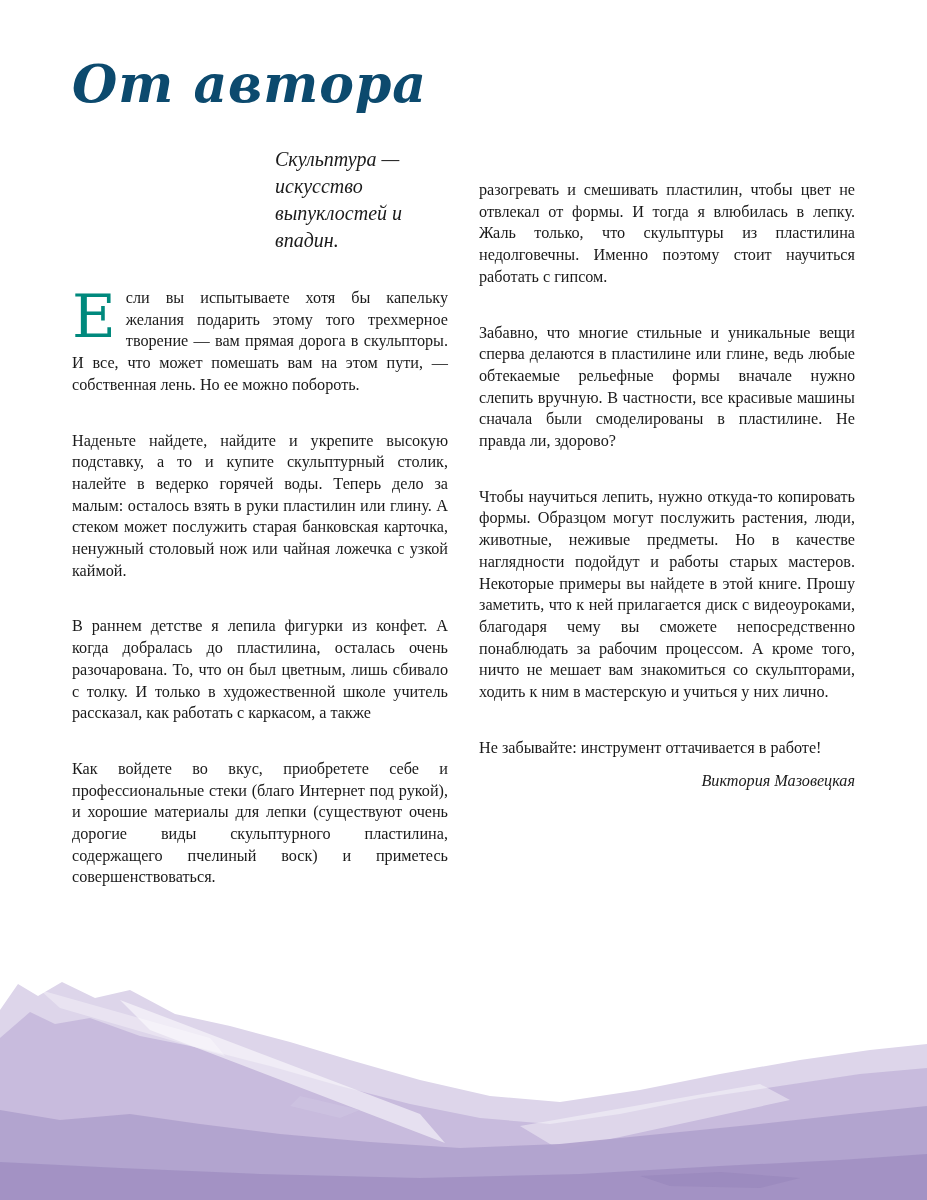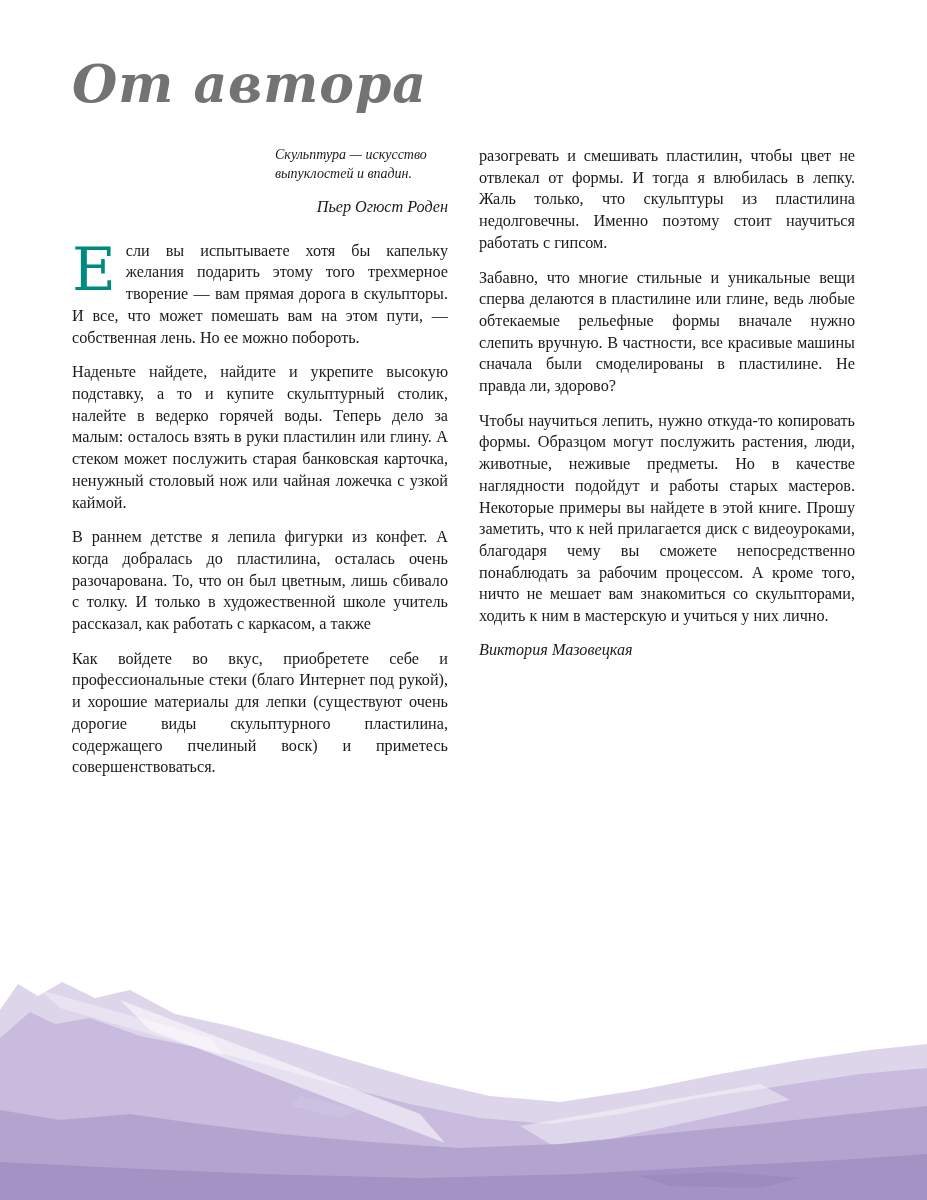--- a/index.html
+++ b/index.html
@@ -16,45 +16,46 @@
     color: #1a1a1a;
   }
 
   .page-title {
     margin: 58px 0 0 72px;
     font-family: "DejaVu Serif", serif;
     font-style: italic;
     font-weight: bold;
     font-size: 52px;
     letter-spacing: 1px;
-    color: #737373;
+    color: #0c4a6e;
     line-height: 1;
   }
 
   .columns {
     display: flex;
     gap: 31px;
     padding: 0 72px;
     margin-top: 36px;
     position: relative;
     z-index: 2;
   }
   .col { width: 376px; }
 
   .body-text, .col p {
     font-size: 16.2px;
     line-height: 1.34;
     text-align: justify;
+    margin-top: 34px;
   }
   .col p { margin-bottom: 13px; }
 
   .epigraph {
     margin-left: 203px;
     font-style: italic;
-    font-size: 14px;
+    font-size: 20px;
     line-height: 1.35;
     text-align: left;
   }
   .epigraph-attribution {
     margin-top: 14px;
     margin-bottom: 24px;
     font-style: italic;
     font-size: 16.2px;
     text-align: right;
   }
@@ -65,20 +66,21 @@
     font-size: 60px;
     line-height: 0.82;
     font-weight: normal;
     color: #00897d;
     padding: 4px 10px 0 0;
   }
 
   .signature {
     margin-top: 6px;
     font-style: italic;
+    text-align: right;
     font-size: 16.2px;
   }
 
   .footer-art {
     position: absolute;
     left: 0;
     bottom: 0;
     width: 927px;
     height: 262px;
     z-index: 1;
@@ -89,33 +91,33 @@
 <body>
 
 <div class="page">
 
   <h1 class="page-title">От автора</h1>
 
   <div class="columns">
 
     <div class="col">
       <div class="epigraph">Скульптура — искусство выпуклостей и впадин.</div>
-      <div class="epigraph-attribution">Пьер Огюст Роден</div>
 
       <p><span class="dropcap">Е</span><span>сли вы испытываете хотя бы капельку желания подарить этому того трехмерное творение — вам прямая дорога в скульпторы. И все, что может помешать вам на этом пути, — собственная лень. Но ее можно побороть.</span></p>
 
       <p>Наденьте найдете, найдите и укрепите высокую подставку, а то и купите скульптурный столик, налейте в ведерко горячей воды. Теперь дело за малым: осталось взять в руки пластилин или глину. А стеком может послужить старая банковская карточка, ненужный столовый нож или чайная ложечка с узкой каймой.</p>
       <p>В раннем детстве я лепила фигурки из конфет. А когда добралась до пластилина, осталась очень разочарована. То, что он был цветным, лишь сбивало с толку. И только в художественной школе учитель рассказал, как работать с каркасом, а также</p>
       <p>Как войдете во вкус, приобретете себе и профессиональные стеки (благо Интернет под рукой), и хорошие материалы для лепки (существуют очень дорогие виды скульптурного пластилина, содержащего пчелиный воск) и приметесь совершенствоваться.</p>
     </div>
 
     <div class="col">
       <p>разогревать и смешивать пластилин, чтобы цвет не отвлекал от формы. И тогда я влюбилась в лепку. Жаль только, что скульптуры из пластилина недолговечны. Именно поэтому стоит научиться работать с гипсом.</p>
       <p>Забавно, что многие стильные и уникальные вещи сперва делаются в пластилине или глине, ведь любые обтекаемые рельефные формы вначале нужно слепить вручную. В частности, все красивые машины сначала были смоделированы в пластилине. Не правда ли, здорово?</p>
       <p>Чтобы научиться лепить, нужно откуда-то копировать формы. Образцом могут послужить растения, люди, животные, неживые предметы. Но в качестве наглядности подойдут и работы старых мастеров. Некоторые примеры вы найдете в этой книге. Прошу заметить, что к ней прилагается диск с видеоуроками, благодаря чему вы сможете непосредственно понаблюдать за рабочим процессом. А кроме того, ничто не мешает вам знакомиться со скульпторами, ходить к ним в мастерскую и учиться у них лично.</p>
+      <p>Не забывайте: инструмент оттачивается в работе!</p>
       <div class="signature">Виктория Мазовецкая</div>
     </div>
 
   </div>
 
   <svg class="footer-art" viewBox="0 0 927 262" preserveAspectRatio="none" aria-hidden="true">
 
     <path fill="#ddd5ea" d="M0,72 L18,46 L38,58 L62,44 L95,60 L130,52 L175,76 L230,88 L290,104 L350,122 L420,142 L490,158 L560,164 L640,152 L720,136 L800,122 L870,112 L927,106 L927,262 L0,262 Z"></path>
 
     <path fill="#c6b9db" opacity="0.92" d="M0,100 L30,74 L55,86 L90,80 L140,98 L200,110 L270,128 L340,148 L410,166 L480,180 L550,186 L620,176 L700,160 L780,148 L860,136 L927,130 L927,262 L0,262 Z"></path>

